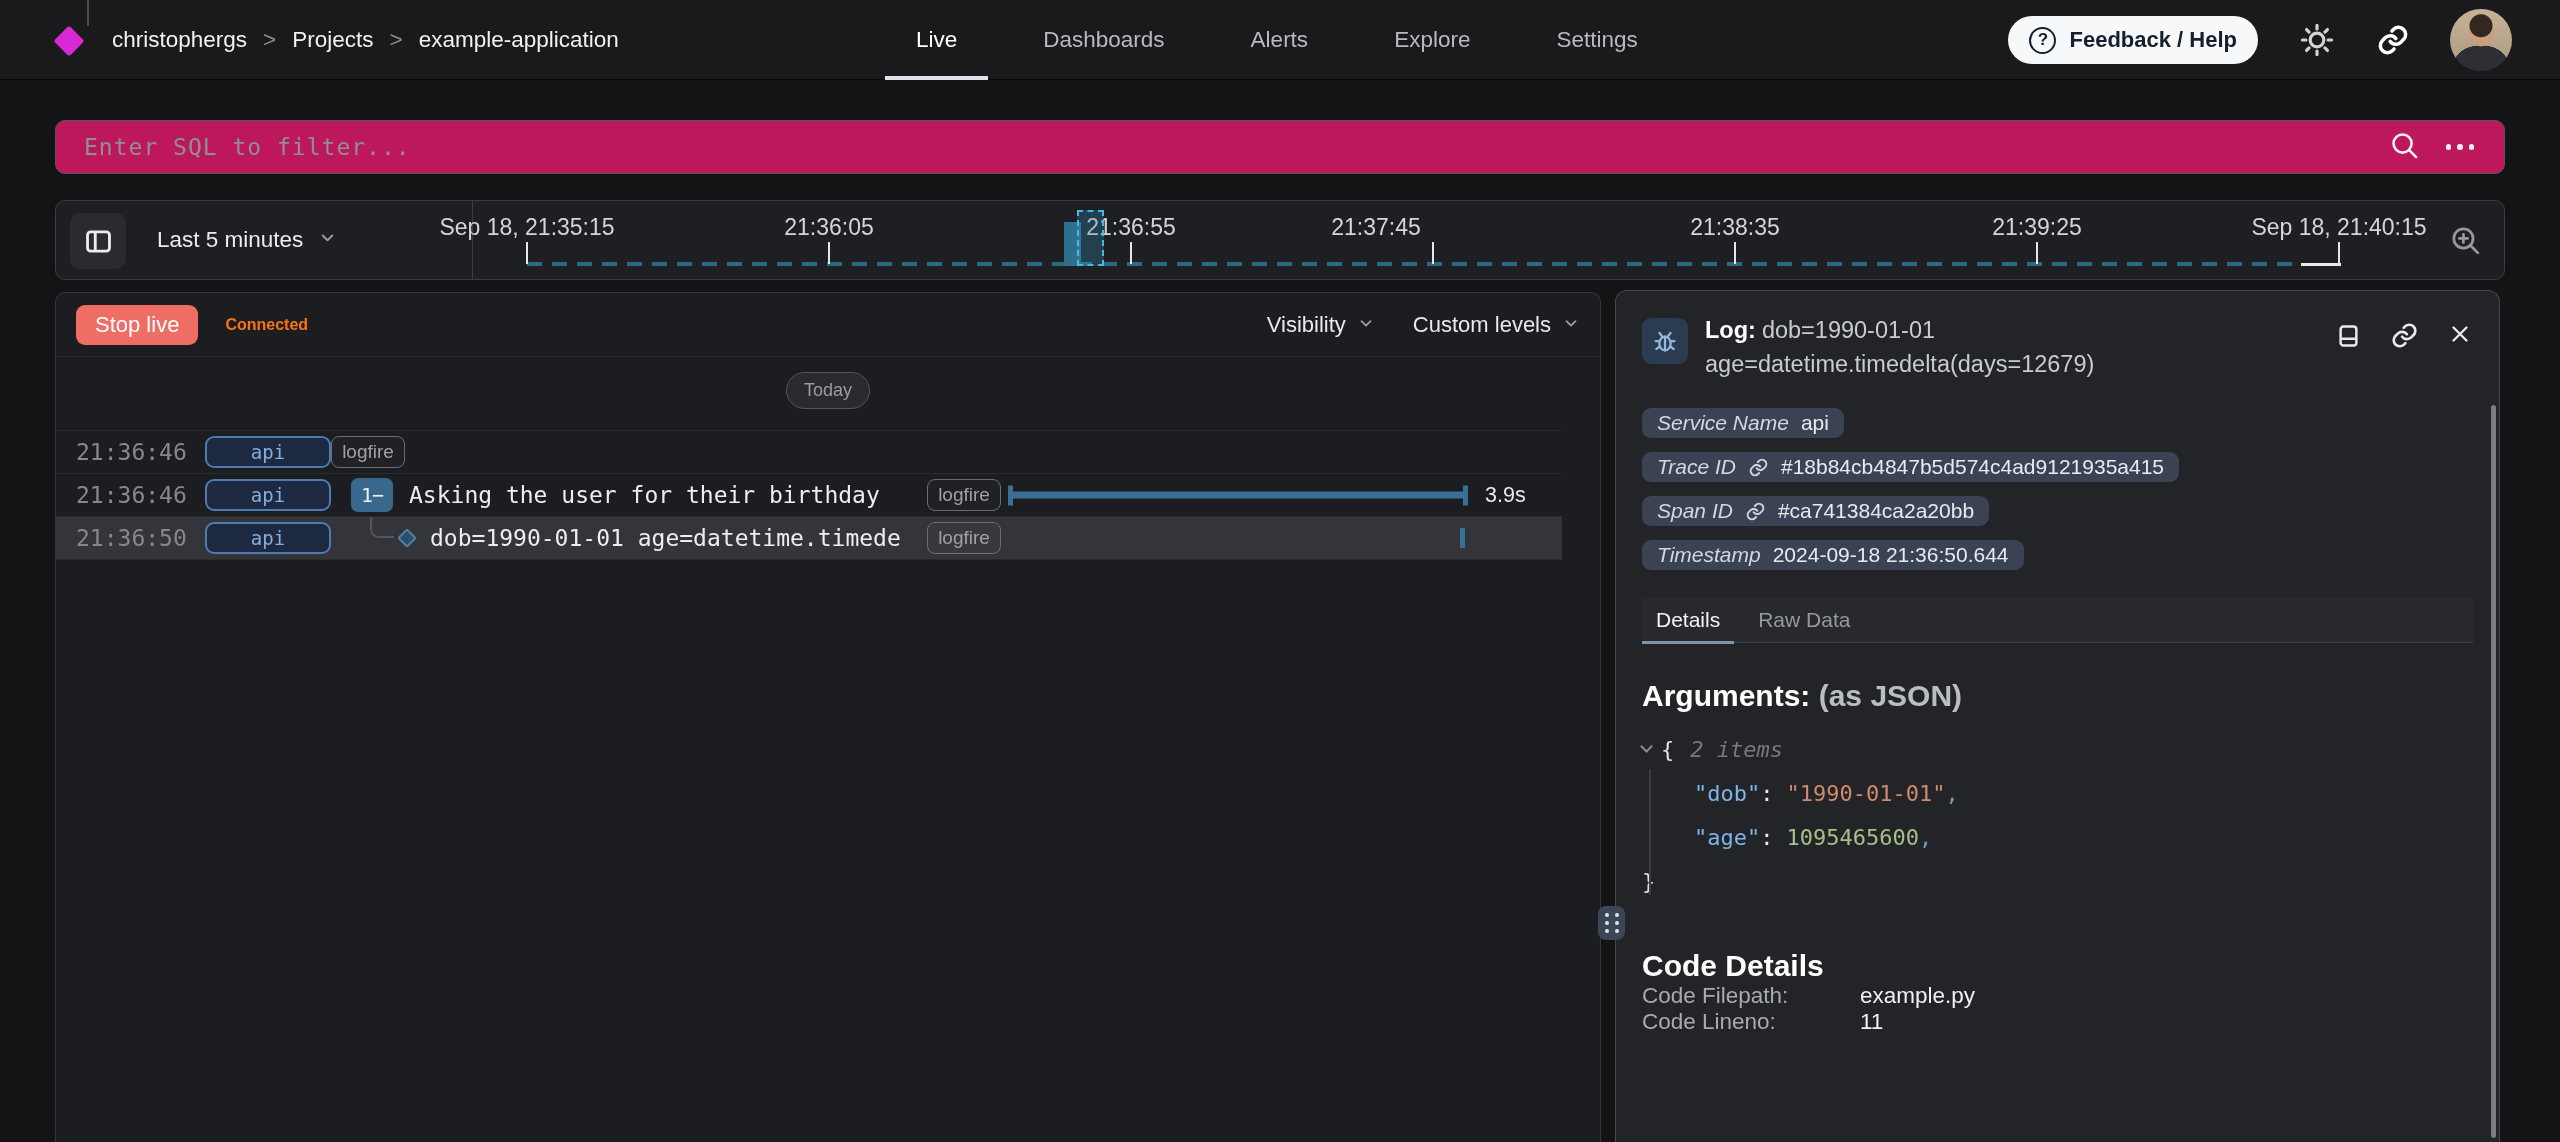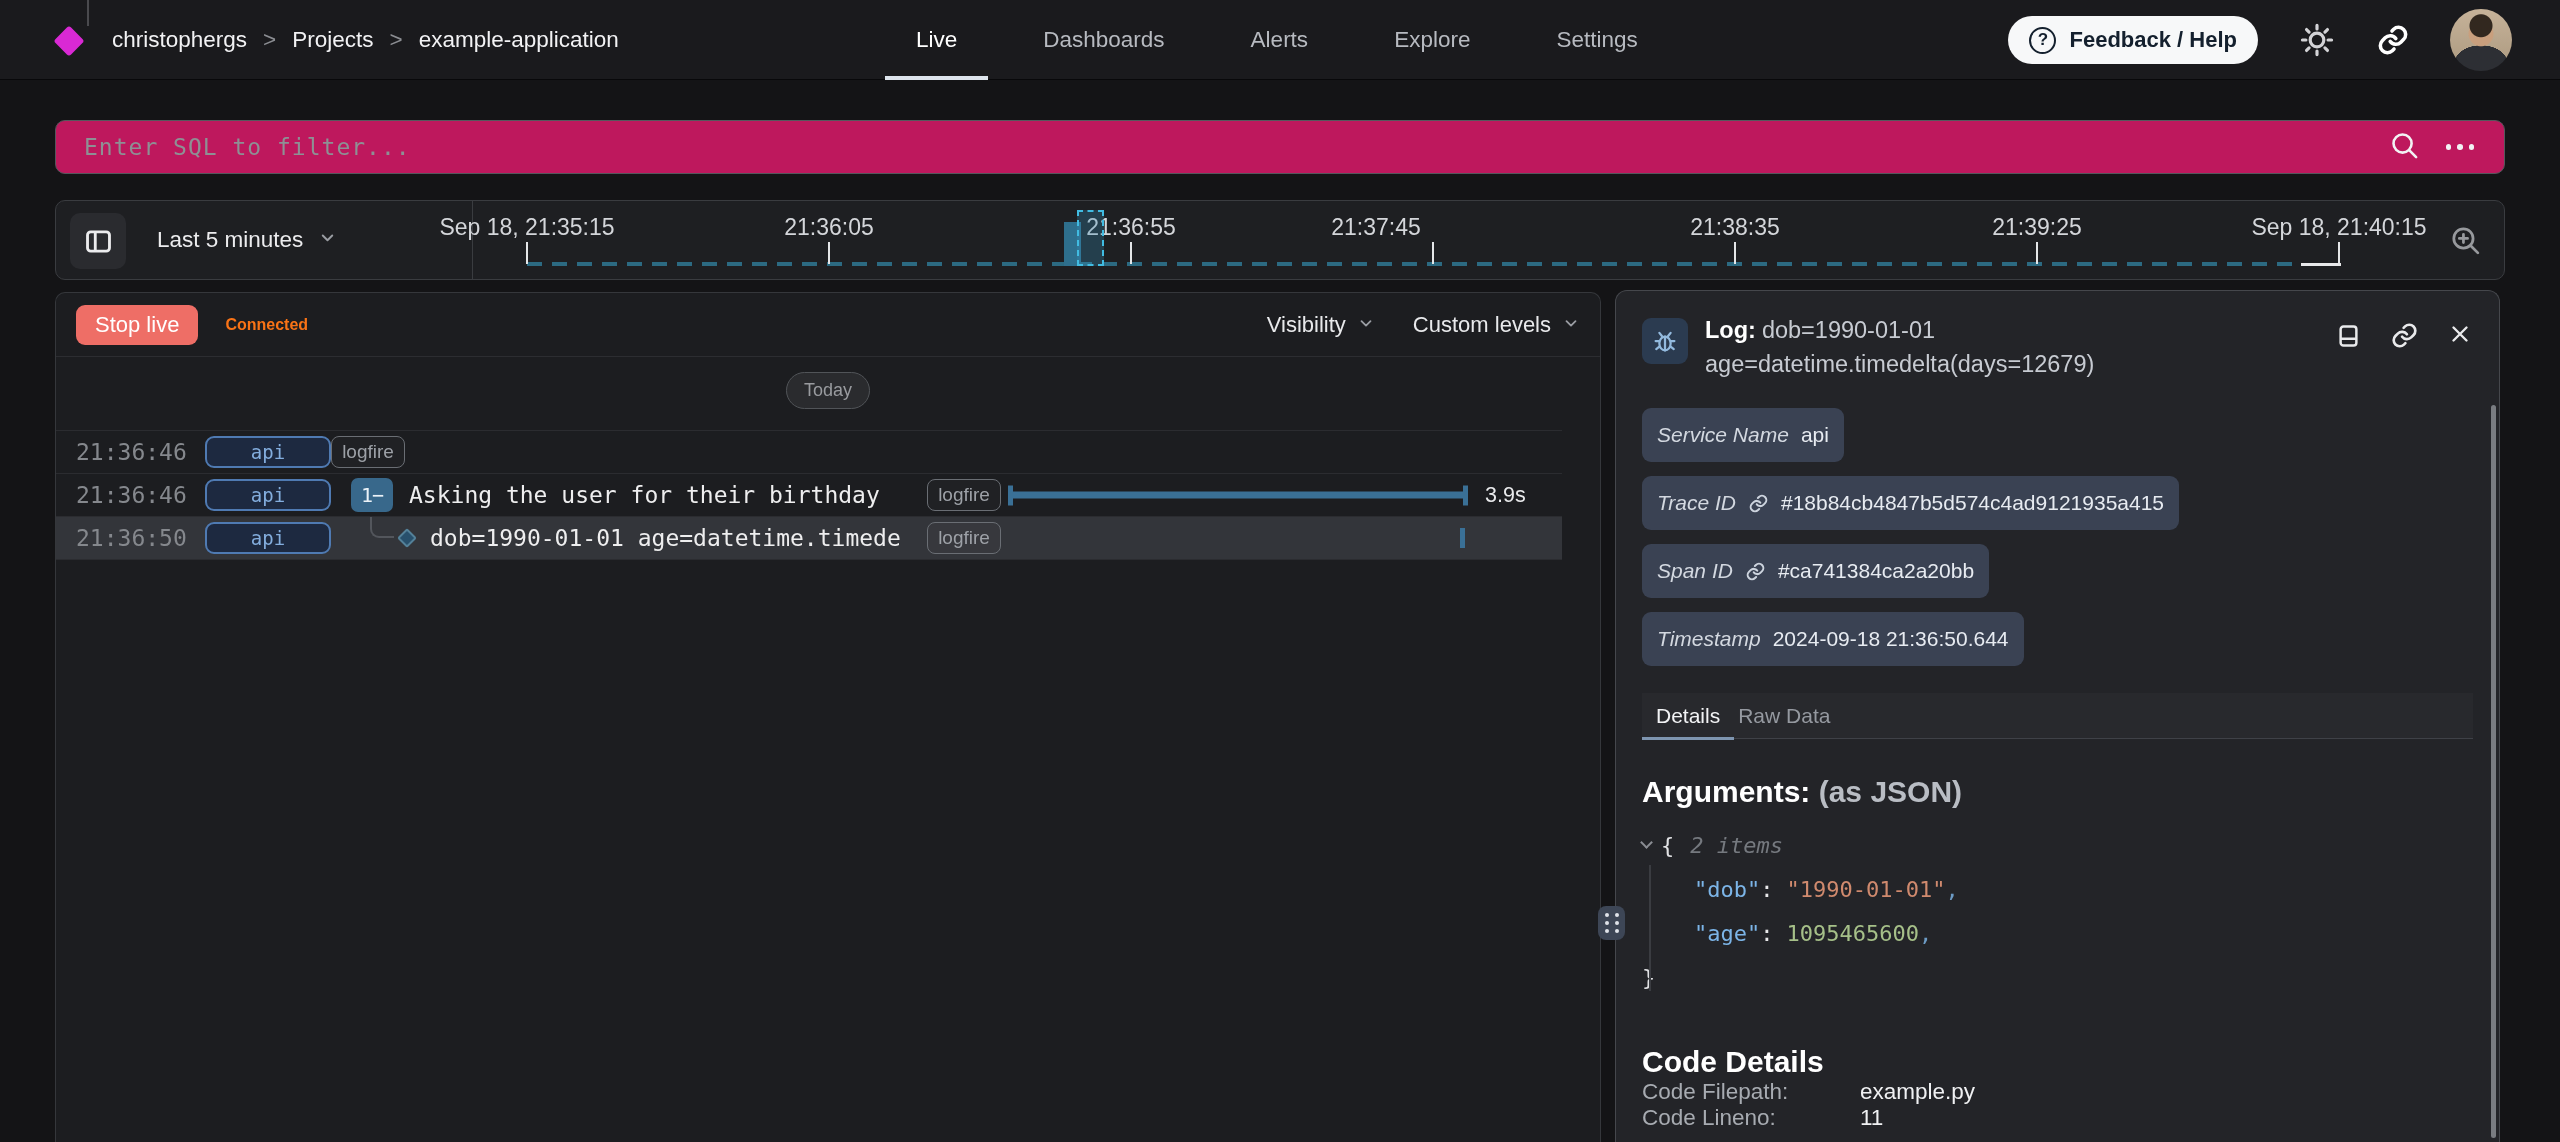--- a/index.html
+++ b/index.html
@@ -94,24 +94,24 @@
   .drag-handle i { width:4px; height:4px; background:#dfe3e9; border-radius:50%; }
 
   
   .details-panel { position:absolute; left:1615px; top:290px; width:885px; bottom:0; background:#232428; border:1px solid #45474c; border-bottom:none; border-radius:12px 12px 0 0; padding:0 26px; overflow:hidden; }
   .dp-header { display:flex; margin-top:22px; }
   .bug-icon { flex:none; width:46px; height:46px; margin-top:5px; border-radius:9px; background:#2b3b50; color:#93bade; display:flex; align-items:center; justify-content:center; }
   .dp-title { margin-left:17px; width:600px; font-size:23.5px; line-height:34px; color:#c7cbd2; }
   .dp-title b { color:#ffffff; font-weight:700; margin-right:6px; }
   .dp-actions { margin-left:auto; margin-top:8px; display:flex; gap:28px; color:#e9eaec; align-items:flex-start; }
   .dp-pills { margin-top:27px; display:flex; flex-direction:column; align-items:flex-start; gap:14px; }
-  .pill { display:flex; align-items:center; height:54px; padding:0 15px; background:#3a4253; border-radius:9px; font-size:21px; color:#e7ebf1; gap:12px; cursor:default; }
+  .pill { display:flex; align-items:center; height:30px; padding:0 15px; background:#3a4253; border-radius:9px; font-size:21px; color:#e7ebf1; gap:12px; cursor:default; }
   .pill .lbl { font-style:italic; color:#d3d8e0; }
   .pill .link-ic { color:#cdd4de; display:flex; }
-  .dp-tabs { margin-top:27px; display:flex; align-items:stretch; height:46px; background:#28292d; border-bottom:1.5px solid #3f4147; padding-left:14px; gap:18px; }
+  .dp-tabs { margin-top:27px; display:flex; align-items:stretch; height:46px; background:#28292d; border-bottom:1.5px solid #3f4147; padding-left:14px; gap:38px; }
   .dp-tab { position:relative; display:flex; align-items:center; font-size:21px; color:#9599a0; cursor:pointer; }
   .dp-tab.active { color:#f2f3f5; }
   .dp-tab.active::after { content:""; position:absolute; left:-14px; right:-14px; bottom:-1.5px; height:3px; background:#7e95b0; }
   .args-heading { margin-top:36px; font-size:30px; font-weight:700; color:#ffffff; }
   .args-heading .muted { color:#b9bdc4; }
   .json-view { margin-top:14px; position:relative; font-family:"DejaVu Sans Mono","Liberation Mono",monospace; font-size:22px; }
   .json-line { height:44px; display:flex; align-items:center; }
   .json-line.indent { padding-left:52px; }
   .json-guide { position:absolute; left:7px; top:42px; width:2px; height:126px; background:#3a3c41; }
   .j-chev { width:9px; height:9px; border-right:2px solid #8a8d93; border-bottom:2px solid #8a8d93; transform:rotate(45deg); margin:-5px 10px 0 0; cursor:pointer; }

